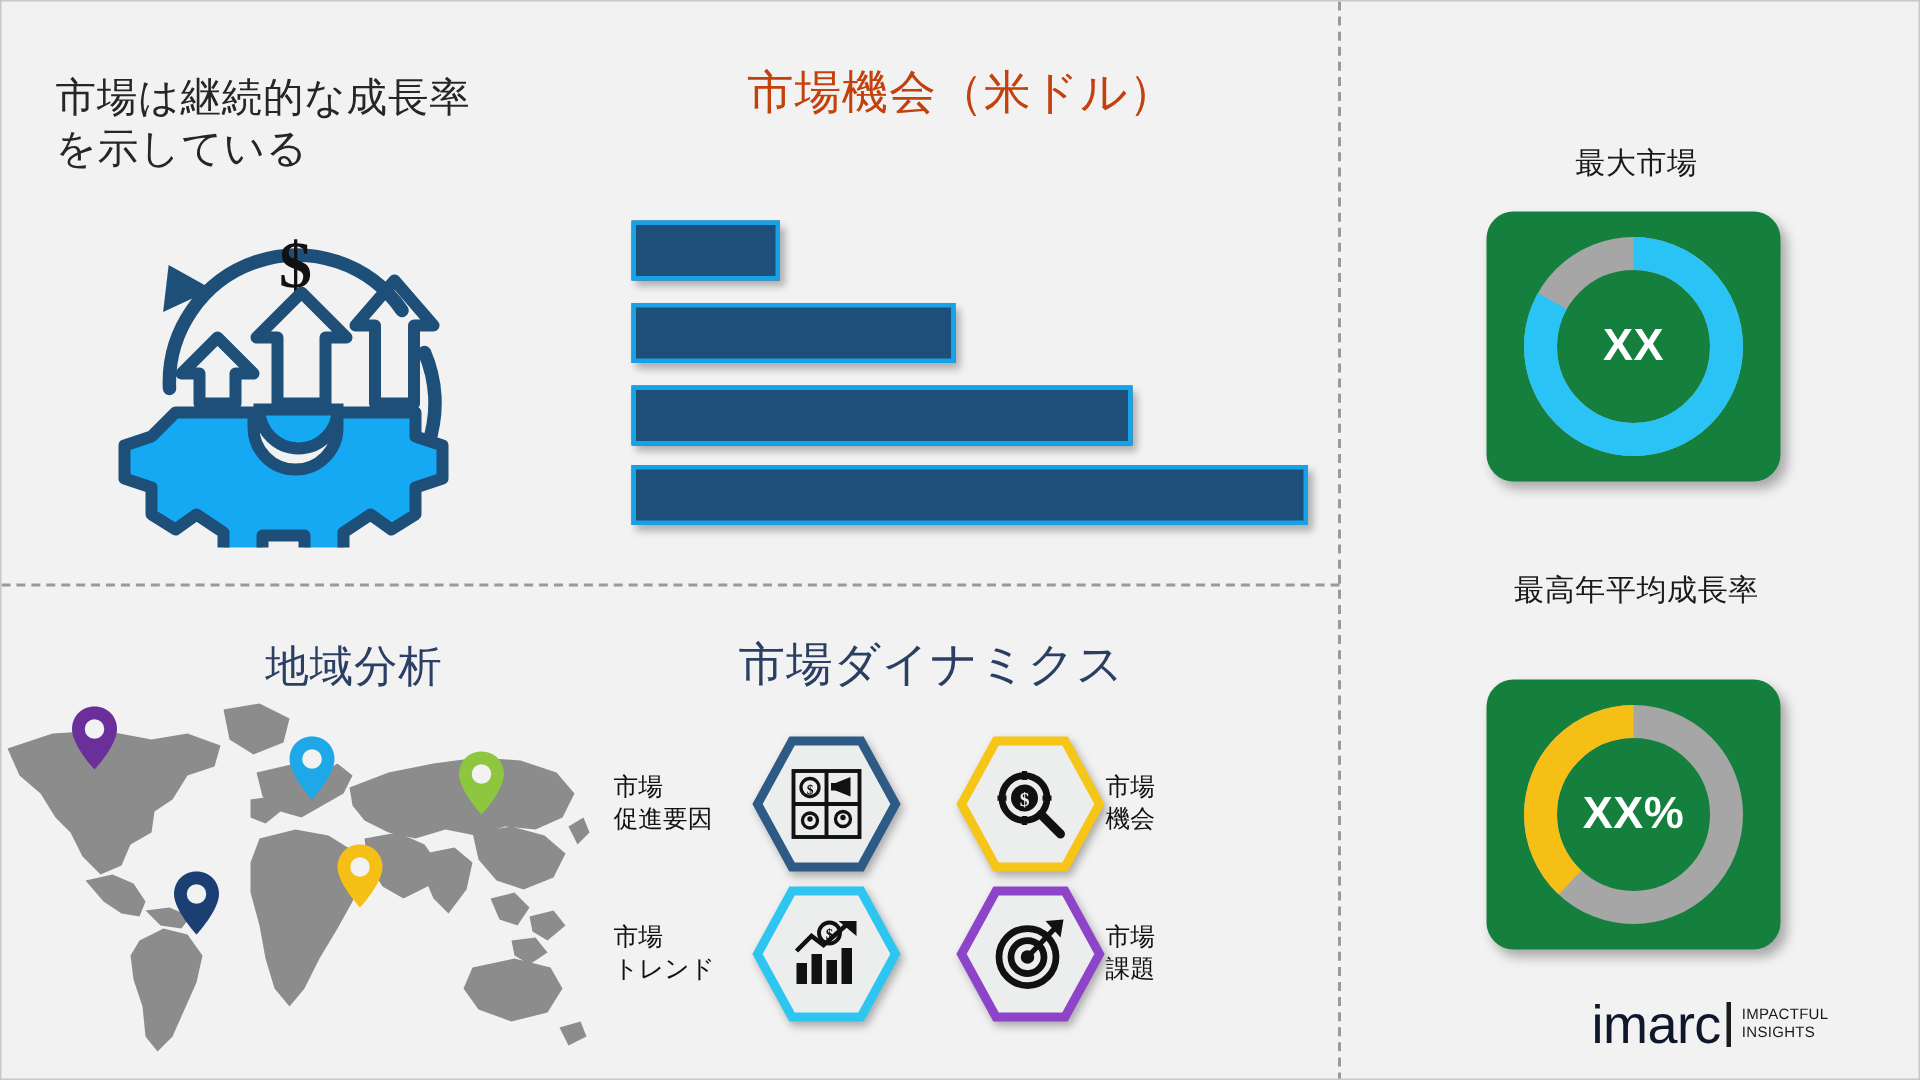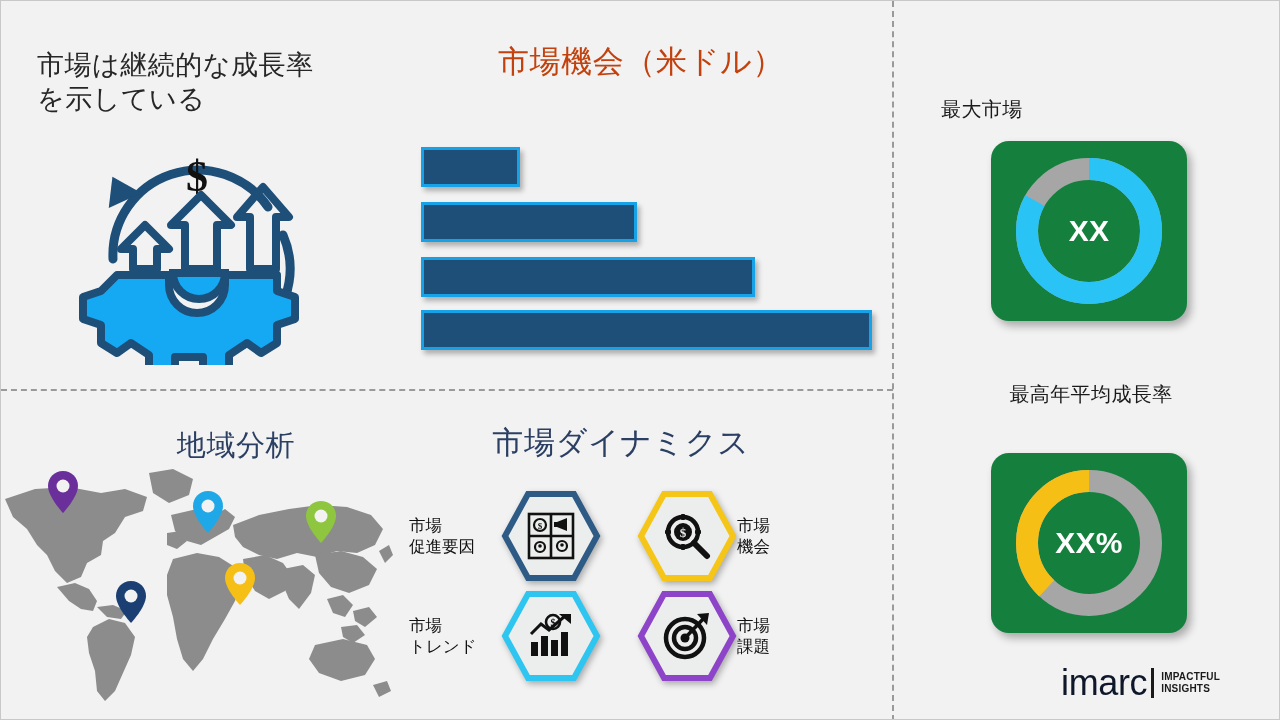--- a/index.html
+++ b/index.html
@@ -49,21 +49,21 @@
   #title-regional {
     left: 110px; top: 426px; width: 250px;
     font-size: 29px; color: #2b3f63; text-align: center;
   }
   #title-dynamics {
     left: 420px; top: 423px; width: 400px;
     font-size: 31px; color: #2b3f63; text-align: center;
   }
   #title-largest {
     left: 940px; top: 96px; width: 300px;
-    font-size: 20px; color: #1a1a1a; text-align: left;
+    font-size: 20px; color: #1a1a1a; text-align: center;
   }
   #title-cagr {
     left: 925px; top: 381px; width: 330px;
     font-size: 20px; color: #1a1a1a; text-align: center;
   }
 
   
   #growth-icon { position: absolute; left: 72px; top: 128px; width: 250px; height: 236px; }
 
   
@@ -316,19 +316,19 @@
     <svg class="donut-svg" viewBox="0 0 196 180">
       <circle cx="98" cy="90" r="62" fill="none" stroke="#a6a6a6" stroke-width="22"></circle>
       <circle cx="98" cy="90" r="62" fill="none" stroke="#f5bf16" stroke-width="22" stroke-dasharray="148.0 241.5" stroke-dashoffset="0" transform="rotate(-90 98 90) scale(1,-1) translate(0,-180)"></circle>
     </svg>
     <div class="donut-center-label">XX%</div>
   </div>
 
   <div id="logo" style="display:flex;align-items:center;">
     <div style="font-size:36px;font-weight:normal;color:#0f172a;letter-spacing:-0.01em;line-height:1;">imarc</div>
     <div style="width:3px;height:30px;background:#1a1a1a;margin:0 7px 0 4px;"></div>
-    <div style="font-size:10px;font-weight:bold;color:#1a1a1a;line-height:1.25;letter-spacing:0.02em;">
+    <div style="font-size:10px;font-weight:normal;color:#1a1a1a;line-height:1.25;letter-spacing:0.02em;">
       <div>IMPACTFUL</div>
       <div>INSIGHTS</div>
     </div>
   </div>
 
 </div>
 
 </body></html>

